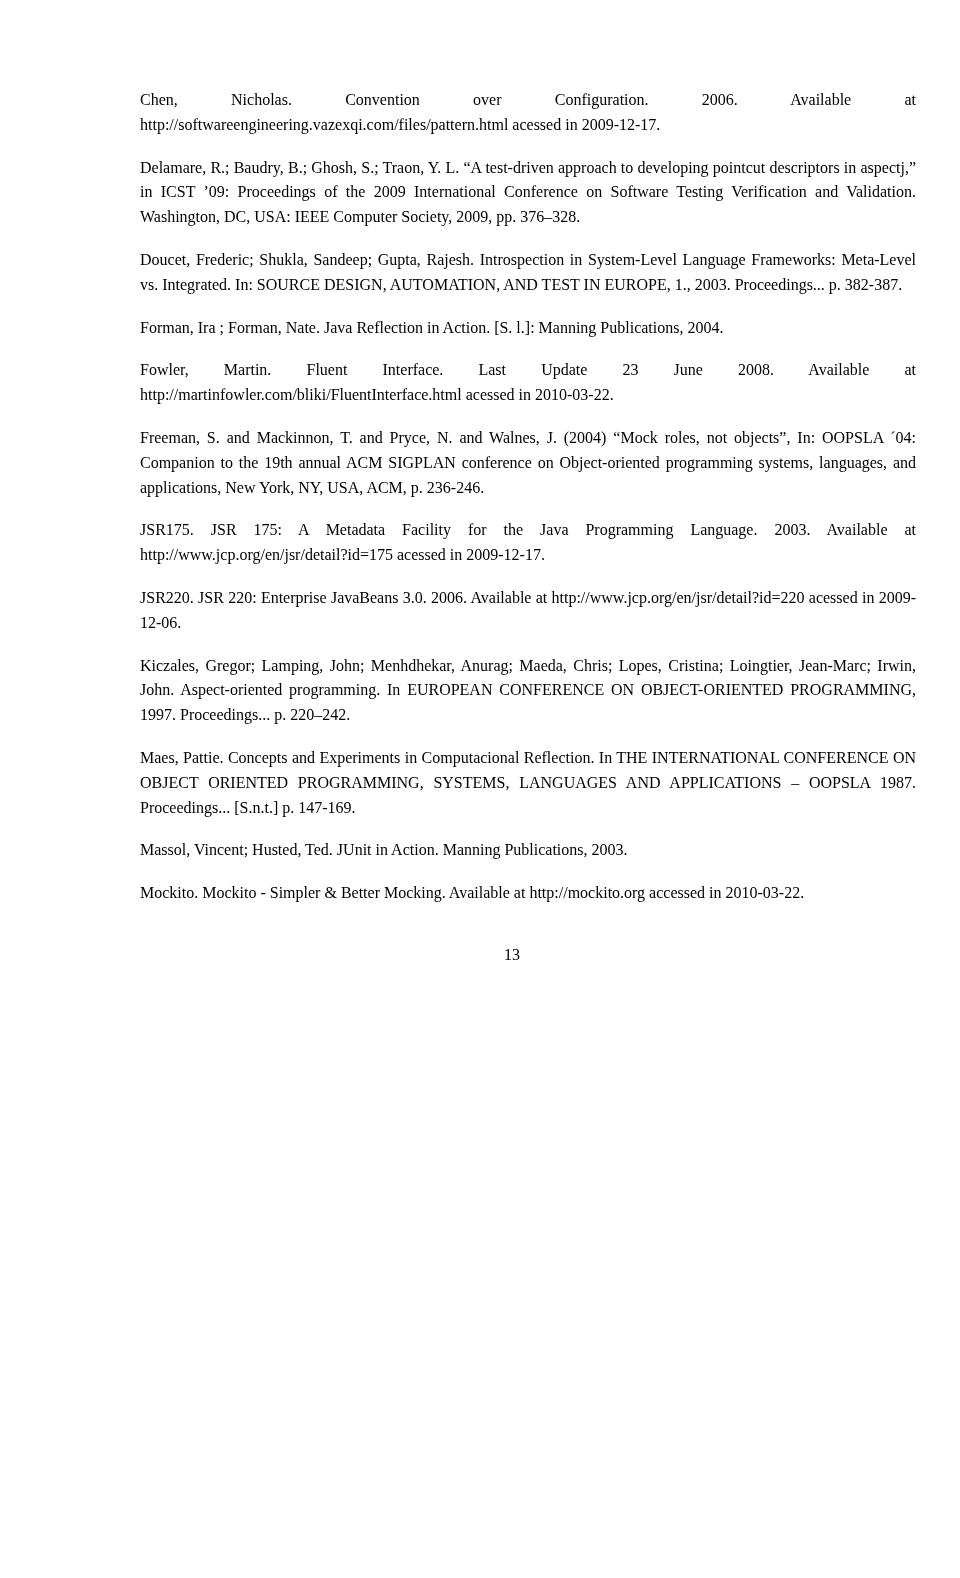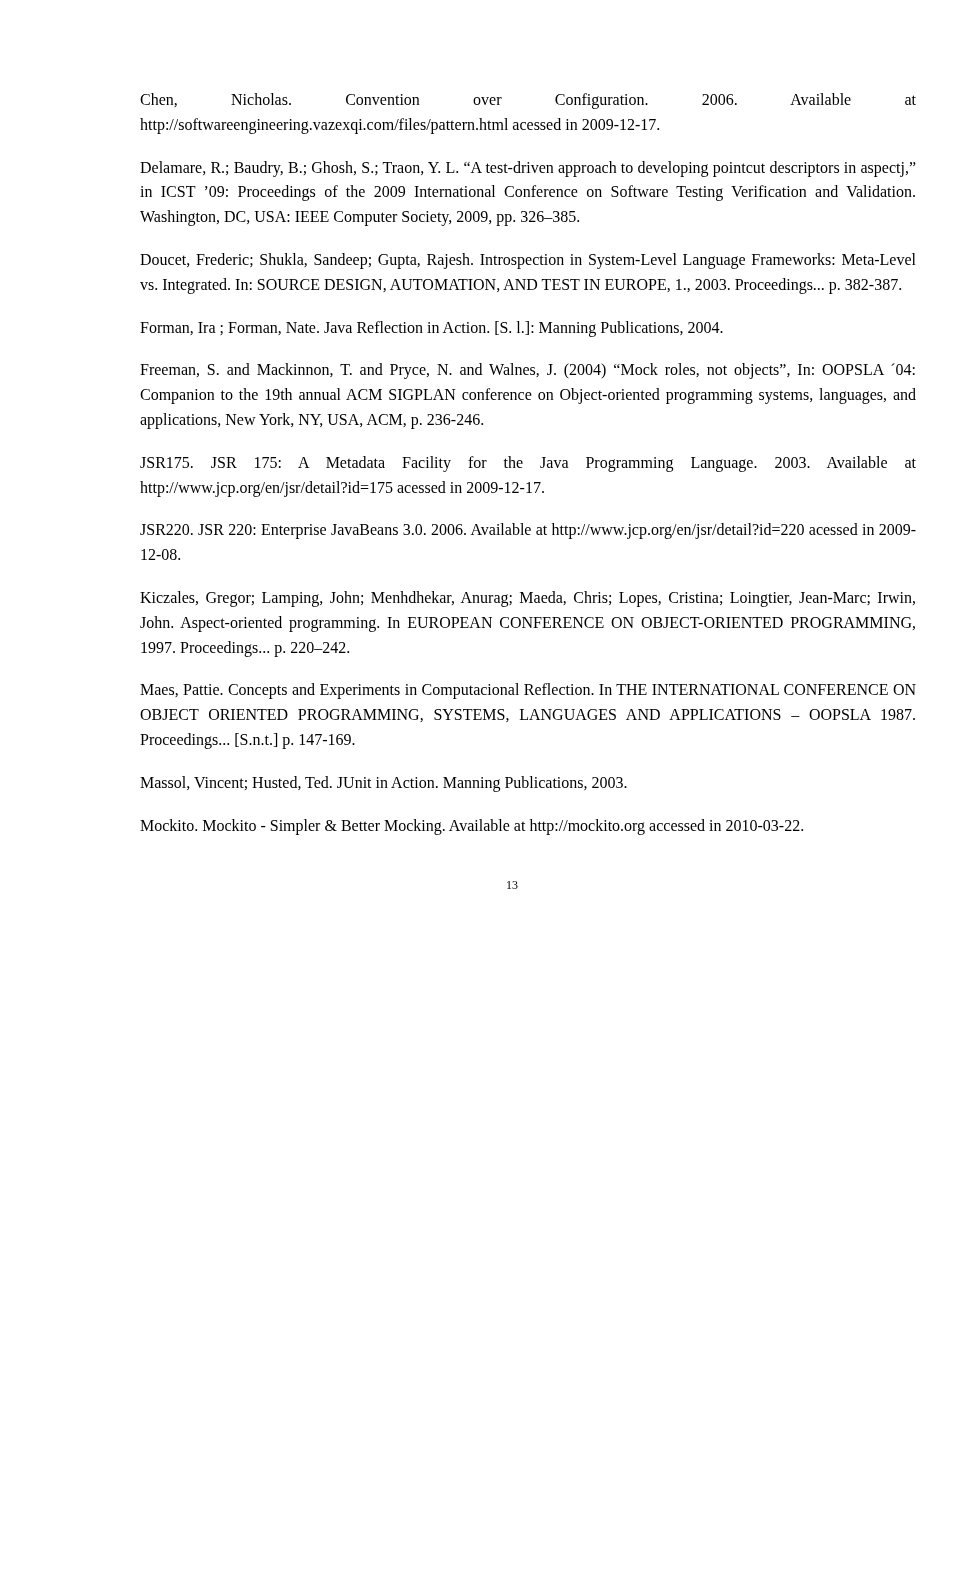--- a/index.html
+++ b/index.html
@@ -29,57 +29,60 @@
       text-align: justify;
     }
 
     .reference-block p {
       text-indent: 0;
     }
 
     .page-number {
       text-align: center;
       margin-top: 40px;
-      font-size: 12px;
+      font-size: 16px;
     }
   </style>
 </head>
 <body>
 
 <div class="content">
 
   <div class="reference-block">
     <p>Chen, Nicholas. Convention over Configuration. 2006. Available at http://softwareengineering.vazexqi.com/files/pattern.html acessed in 2009-12-17.</p>
   </div>
 
   <div class="reference-block">
-    <p>Delamare, R.; Baudry, B.; Ghosh, S.; Traon, Y. L. “A test-driven approach to developing pointcut descriptors in aspectj,” in ICST ’09: Proceedings of the 2009 International Conference on Software Testing Verification and Validation. Washington, DC, USA: IEEE Computer Society, 2009, pp. 326–385.</p>
+    <p>Delamare, R.; Baudry, B.; Ghosh, S.; Traon, Y. L. “A test-driven approach to developing pointcut descriptors in aspectj,” in ICST ’09: Proceedings of the 2009 International Conference on Software Testing Verification and Validation. Washington, DC, USA: IEEE Computer Society, 2009, pp. 376–328.</p>
   </div>
 
   <div class="reference-block">
     <p>Doucet, Frederic; Shukla, Sandeep; Gupta, Rajesh. Introspection in System-Level Language Frameworks: Meta-Level vs. Integrated. In: SOURCE DESIGN, AUTOMATION, AND TEST IN EUROPE, 1., 2003. Proceedings... p. 382-387.</p>
   </div>
 
   <div class="reference-block">
     <p>Forman, Ira ; Forman, Nate. Java Reflection in Action. [S. l.]: Manning Publications, 2004.</p>
   </div>
 
+  <div class="reference-block">
+    <p>Fowler, Martin. Fluent Interface. Last Update 23 June 2008. Available at http://martinfowler.com/bliki/FluentInterface.html acessed in 2010-03-22.</p>
+  </div>
 
   <div class="reference-block">
     <p>Freeman, S. and Mackinnon, T. and Pryce, N. and Walnes, J. (2004) “Mock roles, not objects”, In: OOPSLA ´04: Companion to the 19th annual ACM SIGPLAN conference on Object-oriented programming systems, languages, and applications, New York, NY, USA, ACM, p. 236-246.</p>
   </div>
 
 
 
   <div class="reference-block">
     <p>JSR175. JSR 175: A Metadata Facility for the Java Programming Language. 2003. Available at http://www.jcp.org/en/jsr/detail?id=175 acessed in 2009-12-17.</p>
   </div>
 
   <div class="reference-block">
-    <p>JSR220. JSR 220: Enterprise JavaBeans 3.0. 2006. Available at http://www.jcp.org/en/jsr/detail?id=220 acessed in 2009-12-08.</p>
+    <p>JSR220. JSR 220: Enterprise JavaBeans 3.0. 2006. Available at http://www.jcp.org/en/jsr/detail?id=220 acessed in 2009-12-06.</p>
   </div>
 
   <div class="reference-block">
     <p>Kiczales, Gregor; Lamping, John; Menhdhekar, Anurag; Maeda, Chris; Lopes, Cristina; Loingtier, Jean-Marc; Irwin, John. Aspect-oriented programming. In EUROPEAN CONFERENCE ON OBJECT-ORIENTED PROGRAMMING, 1997. Proceedings... p. 220–242.</p>
   </div>
 
   <div class="reference-block">
     <p>Maes, Pattie. Concepts and Experiments in Computacional Reflection. In THE INTERNATIONAL CONFERENCE ON OBJECT ORIENTED PROGRAMMING, SYSTEMS, LANGUAGES AND APPLICATIONS – OOPSLA 1987. Proceedings... [S.n.t.] p. 147-169.</p>
   </div>
 

